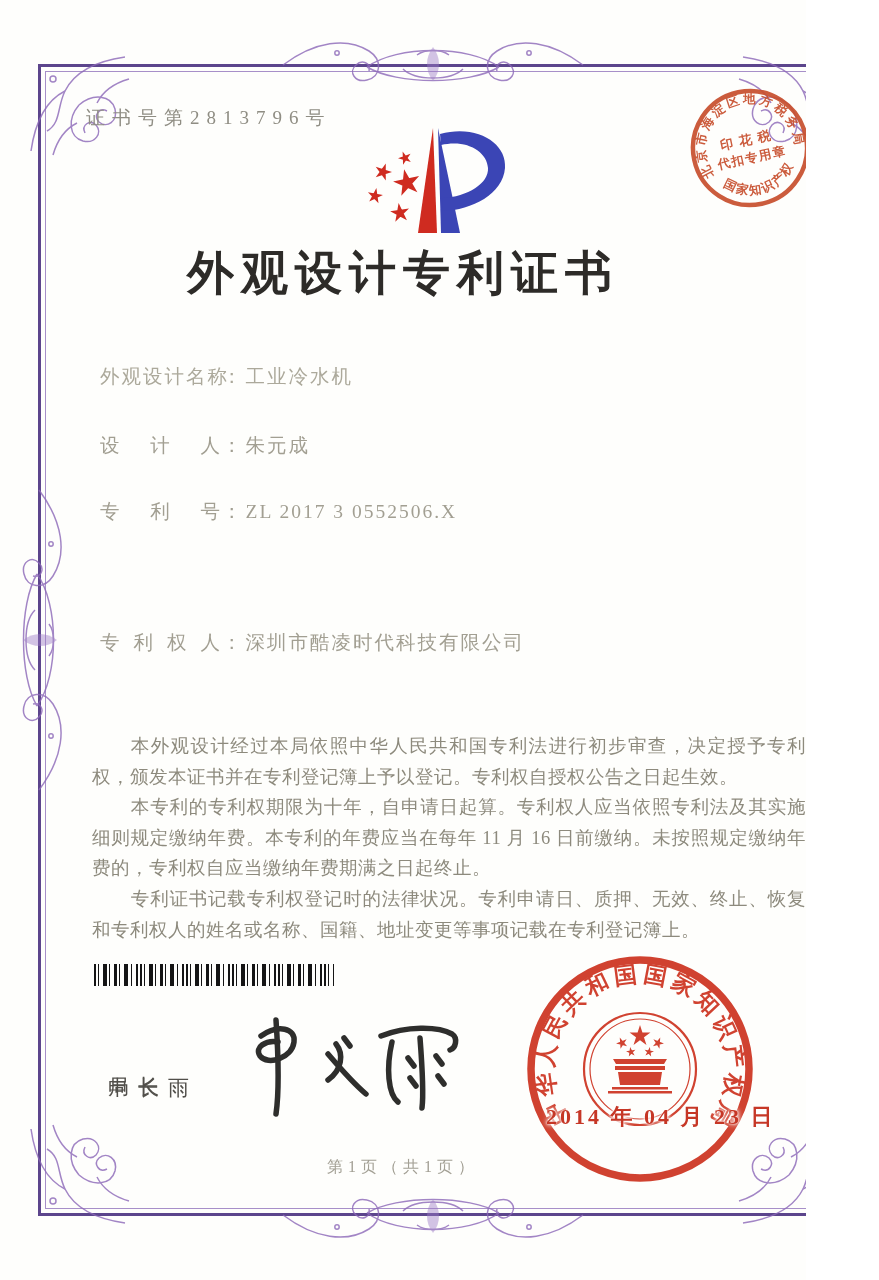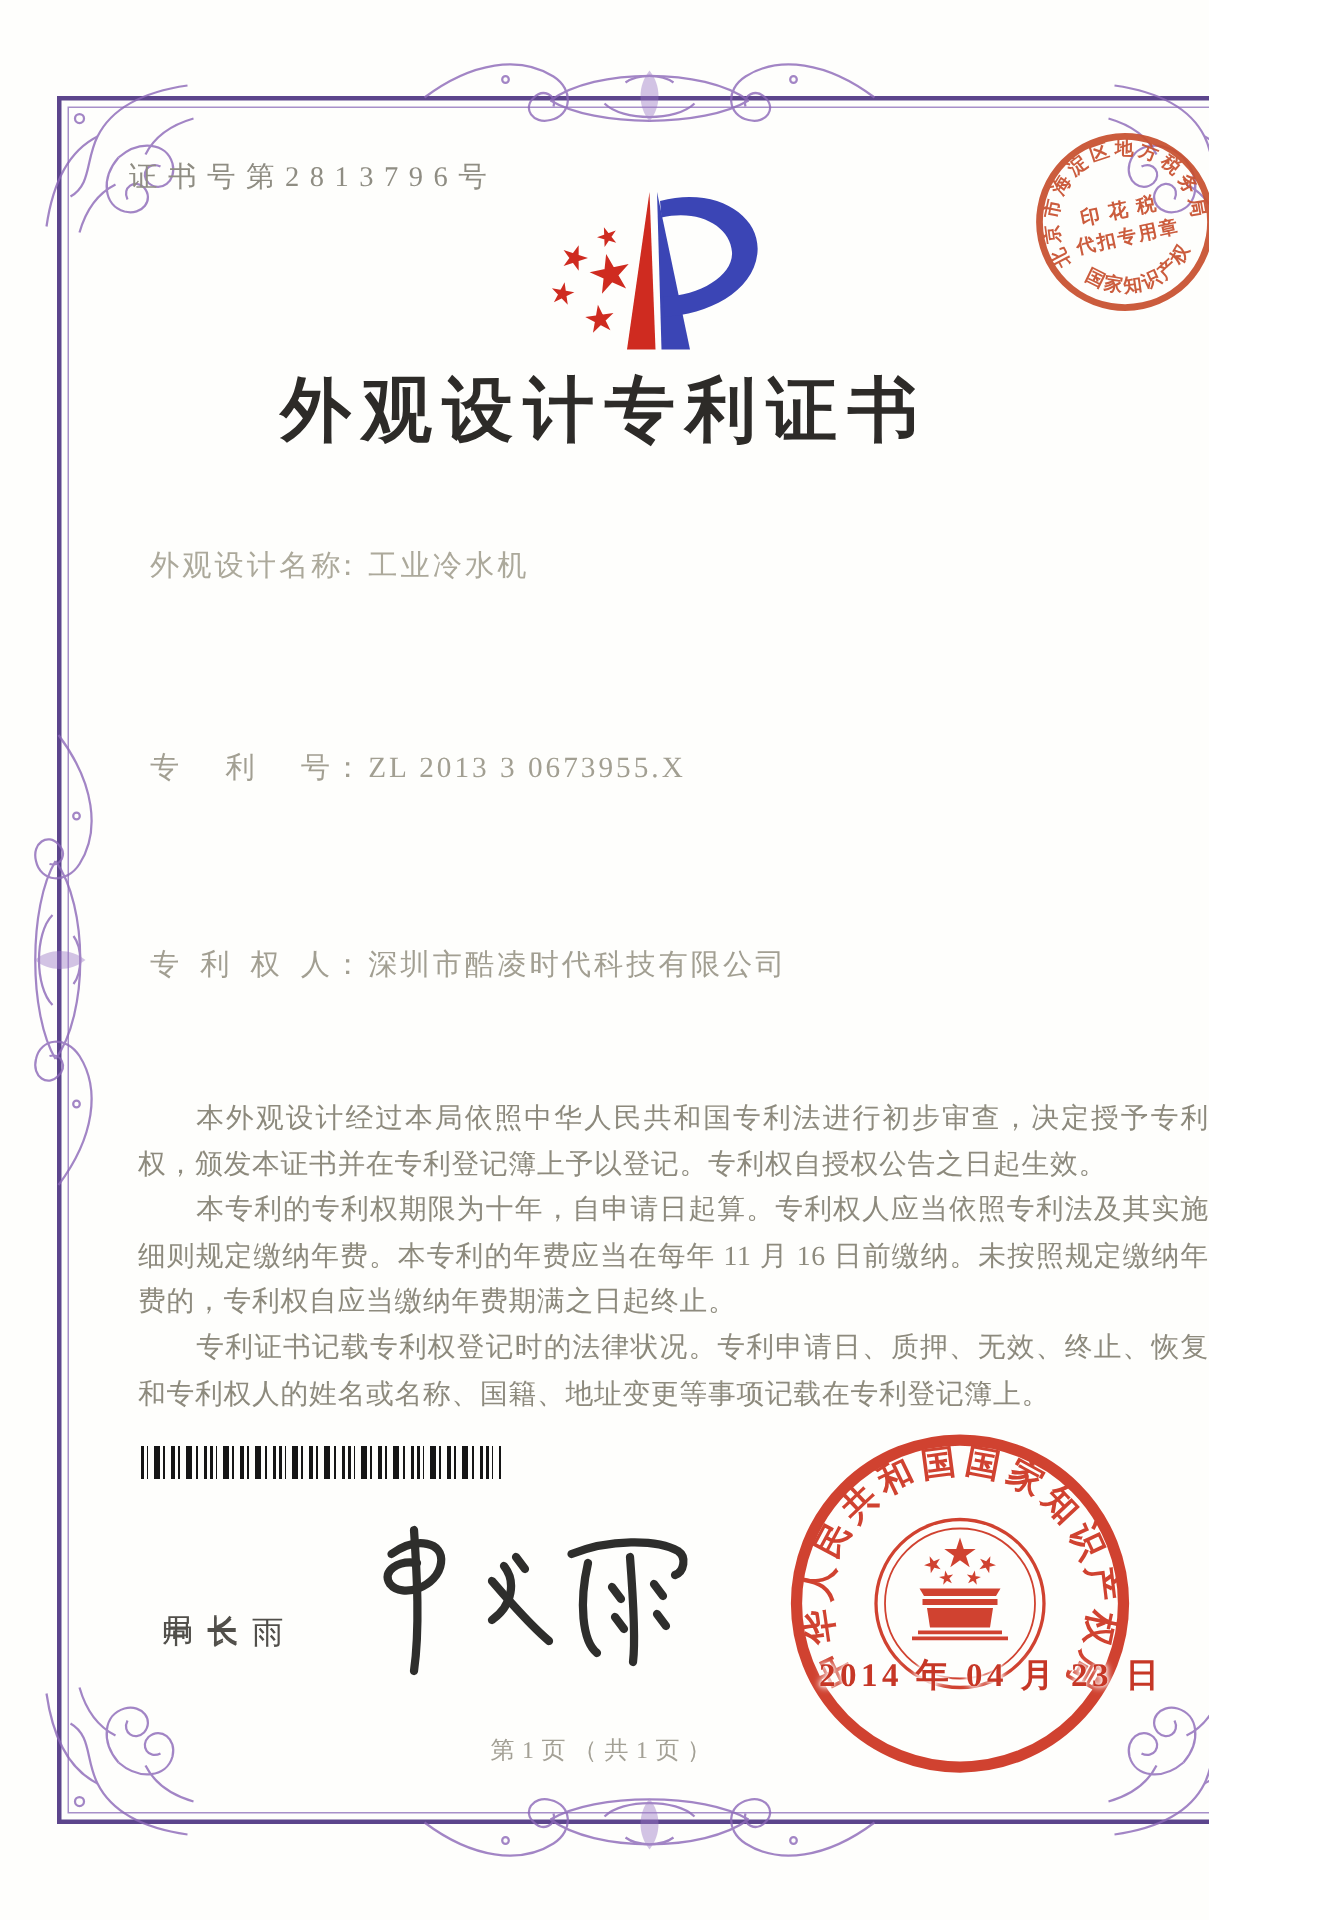--- a/index.html
+++ b/index.html
@@ -134,22 +134,25 @@
       <use href="#star5" transform="translate(39,84) scale(8) rotate(10)"></use>
       <use href="#star5" transform="translate(64,101) scale(10) rotate(-8)"></use>
     </g>
   </svg>
 
   <div class="abs field f0">
     <span class="lab">外观设计名称</span><span class="col">：</span><span>工业冷水机</span>
   </div>
 
   <div class="abs title">外观设计专利证书</div>
+  <div class="abs field f1">
+    <span class="lab">设计人</span><span class="col">：</span><span>朱元成</span>
+  </div>
   <div class="abs field f2">
-    <span class="lab">专利号</span><span class="col">：</span><span>ZL 2013 3 0673955.X</span>
+    <span class="lab">专利号</span><span class="col">：</span><span>ZL 2017 3 0552506.X</span>
   </div>
   <div class="abs field f4">
     <span class="lab">专利权人</span><span class="col">：</span><span>深圳市酷凌时代科技有限公司</span>
   </div>
 
   <div class="abs paras">
     <p>本外观设计经过本局依照中华人民共和国专利法进行初步审查，决定授予专利权，颁发本证书并在专利登记簿上予以登记。专利权自授权公告之日起生效。</p>
     <p>本专利的专利权期限为十年，自申请日起算。专利权人应当依照专利法及其实施细则规定缴纳年费。本专利的年费应当在每年 11 月 16 日前缴纳。未按照规定缴纳年费的，专利权自应当缴纳年费期满之日起终止。</p>
     <p>专利证书记载专利权登记时的法律状况。专利申请日、质押、无效、终止、恢复和专利权人的姓名或名称、国籍、地址变更等事项记载在专利登记簿上。</p>
   </div>

